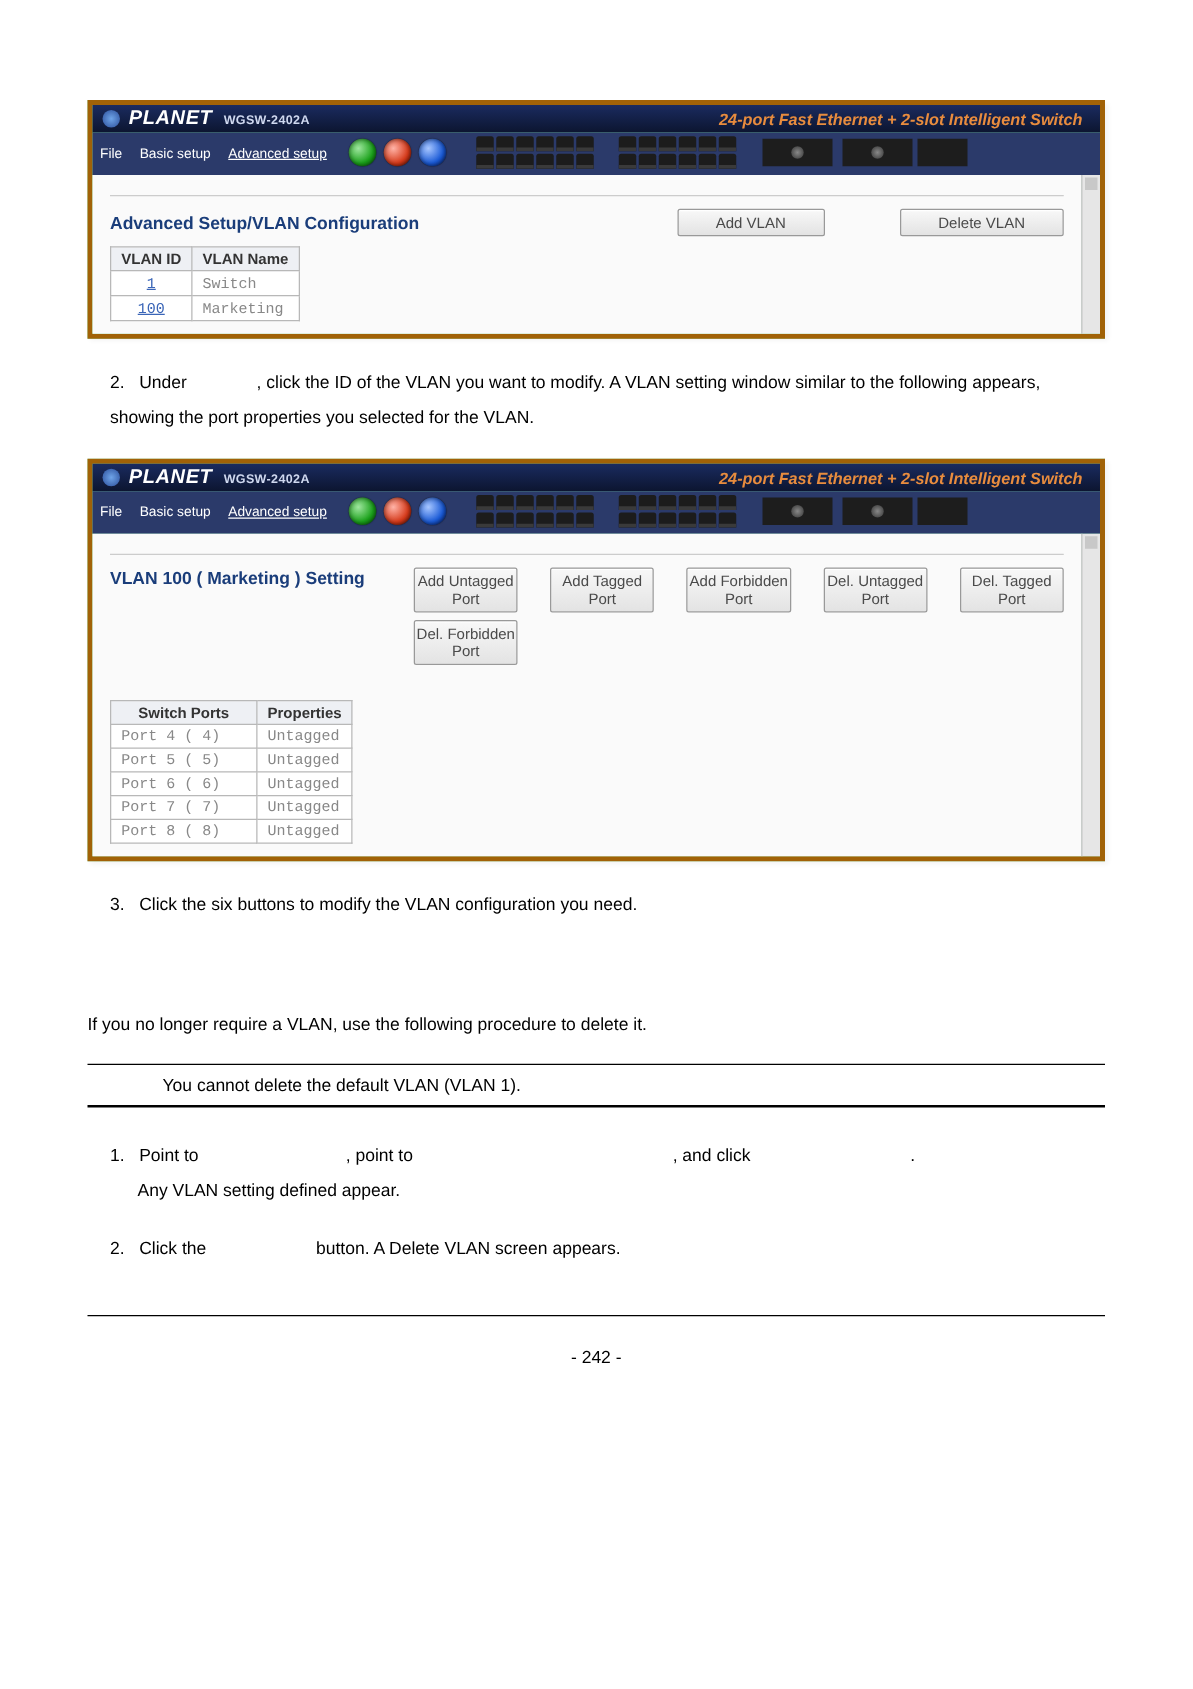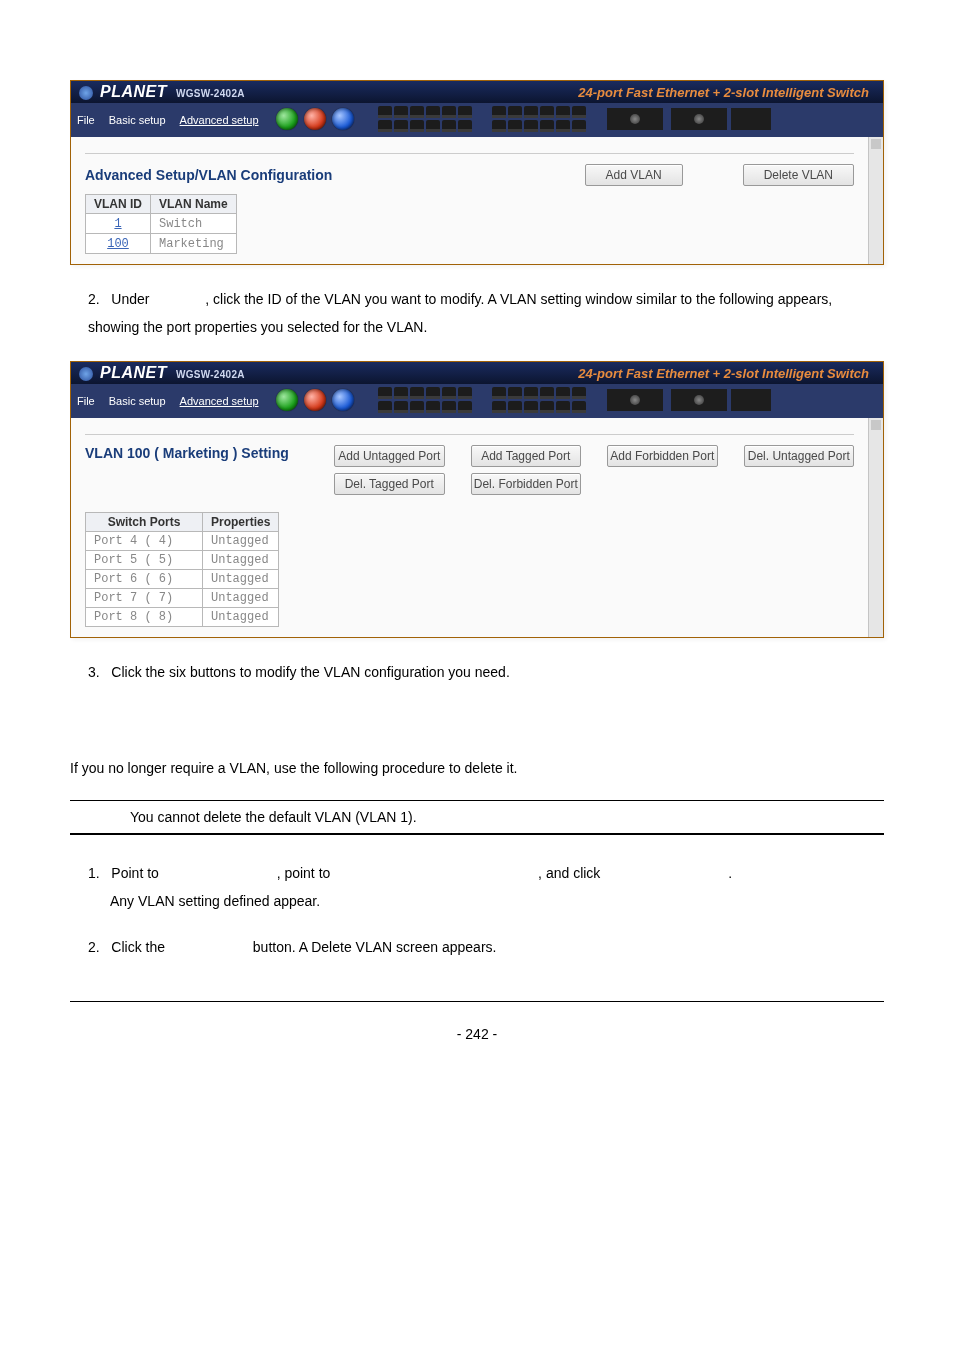--- a/index.html
+++ b/index.html
@@ -6,21 +6,21 @@
     margin: 0;
     padding: 60px 70px;
     font-family: Arial, sans-serif;
     font-size: 14px;
     color: #000;
     background: #fff;
     width: 954px;
     box-sizing: border-box;
   }
   .figure {
-    border: 1px solid #a16207;
+    border: 4px solid #a16207;
     background: #86efac;
     margin: 20px 0;
     box-shadow: 2px 2px 4px rgba(0,0,0,0.05);
   }
   .app-header {
     background: linear-gradient(#1a2b5f, #0c1530);
     display: flex;
     align-items: center;
     padding: 2px 8px;
     font-style: italic;
@@ -120,21 +120,21 @@
   }
   .panel-body hr {
     border: none;
     border-top: 1px solid #ccc;
     margin: 6px 0 10px;
   }
   .ui-btn {
     display: inline-block;
     border: 1px solid #999;
     background: linear-gradient(#f8f8f8,#e3e3e3);
-    padding: 3px 20px;
+    padding: 3px 30px;
     font-size: 12px;
     color: #4a4a4a;
     border-radius: 2px;
     box-shadow: 0 1px 0 #fff inset;
     text-align: center;
   }
   .mini-table {
     border-collapse: collapse;
     font-size: 12px;
     margin-top: 8px;
@@ -146,21 +146,21 @@
   }
   .mini-table th {
     background: #eef0f4;
     font-weight: bold;
     color: #333;
   }
   .link-id { color: #3a65b7; text-decoration: underline; font-family: "Courier New", monospace; }
   .mono { font-family: "Courier New", monospace; color: #888; }
   .button-grid {
     display: grid;
-    grid-template-columns: 1fr 1fr 1fr 1fr;
+    grid-template-columns: 1fr 1fr 1fr 1fr 1fr;
     gap: 6px 26px;
     width: 520px;
     margin-left: auto;
   }
   .button-grid .ui-btn { width: 100%; box-sizing: border-box; padding: 3px 0; }
   .ports-table th:first-child { width: 100px; }
   .scroll-hint {
     width: 14px;
     background: #e6e6e6;
     border-left: 1px solid #c4c4c4;
@@ -354,21 +354,21 @@
         <span class="setup-title" style="flex:0 0 220px;">VLAN 100 ( Marketing ) Setting</span>
         <div class="button-grid">
           <span class="ui-btn">Add Untagged Port</span>
           <span class="ui-btn">Add Tagged Port</span>
           <span class="ui-btn">Add Forbidden Port</span>
           <span class="ui-btn">Del. Untagged Port</span>
           <span class="ui-btn">Del. Tagged Port</span>
           <span class="ui-btn">Del. Forbidden Port</span>
         </div>
       </div>
-      <table class="mini-table ports-table" style="margin-top:17px;">
+      <table class="mini-table ports-table" style="margin-top:28px;">
         <tbody>
             <tr>
           <th>Switch Ports</th>
           <th>Properties</th>
         </tr>
         <tr>
               <td class="mono">Port 4 ( 4)</td>
               <td class="mono">Untagged</td>
             </tr>
         <tr>

